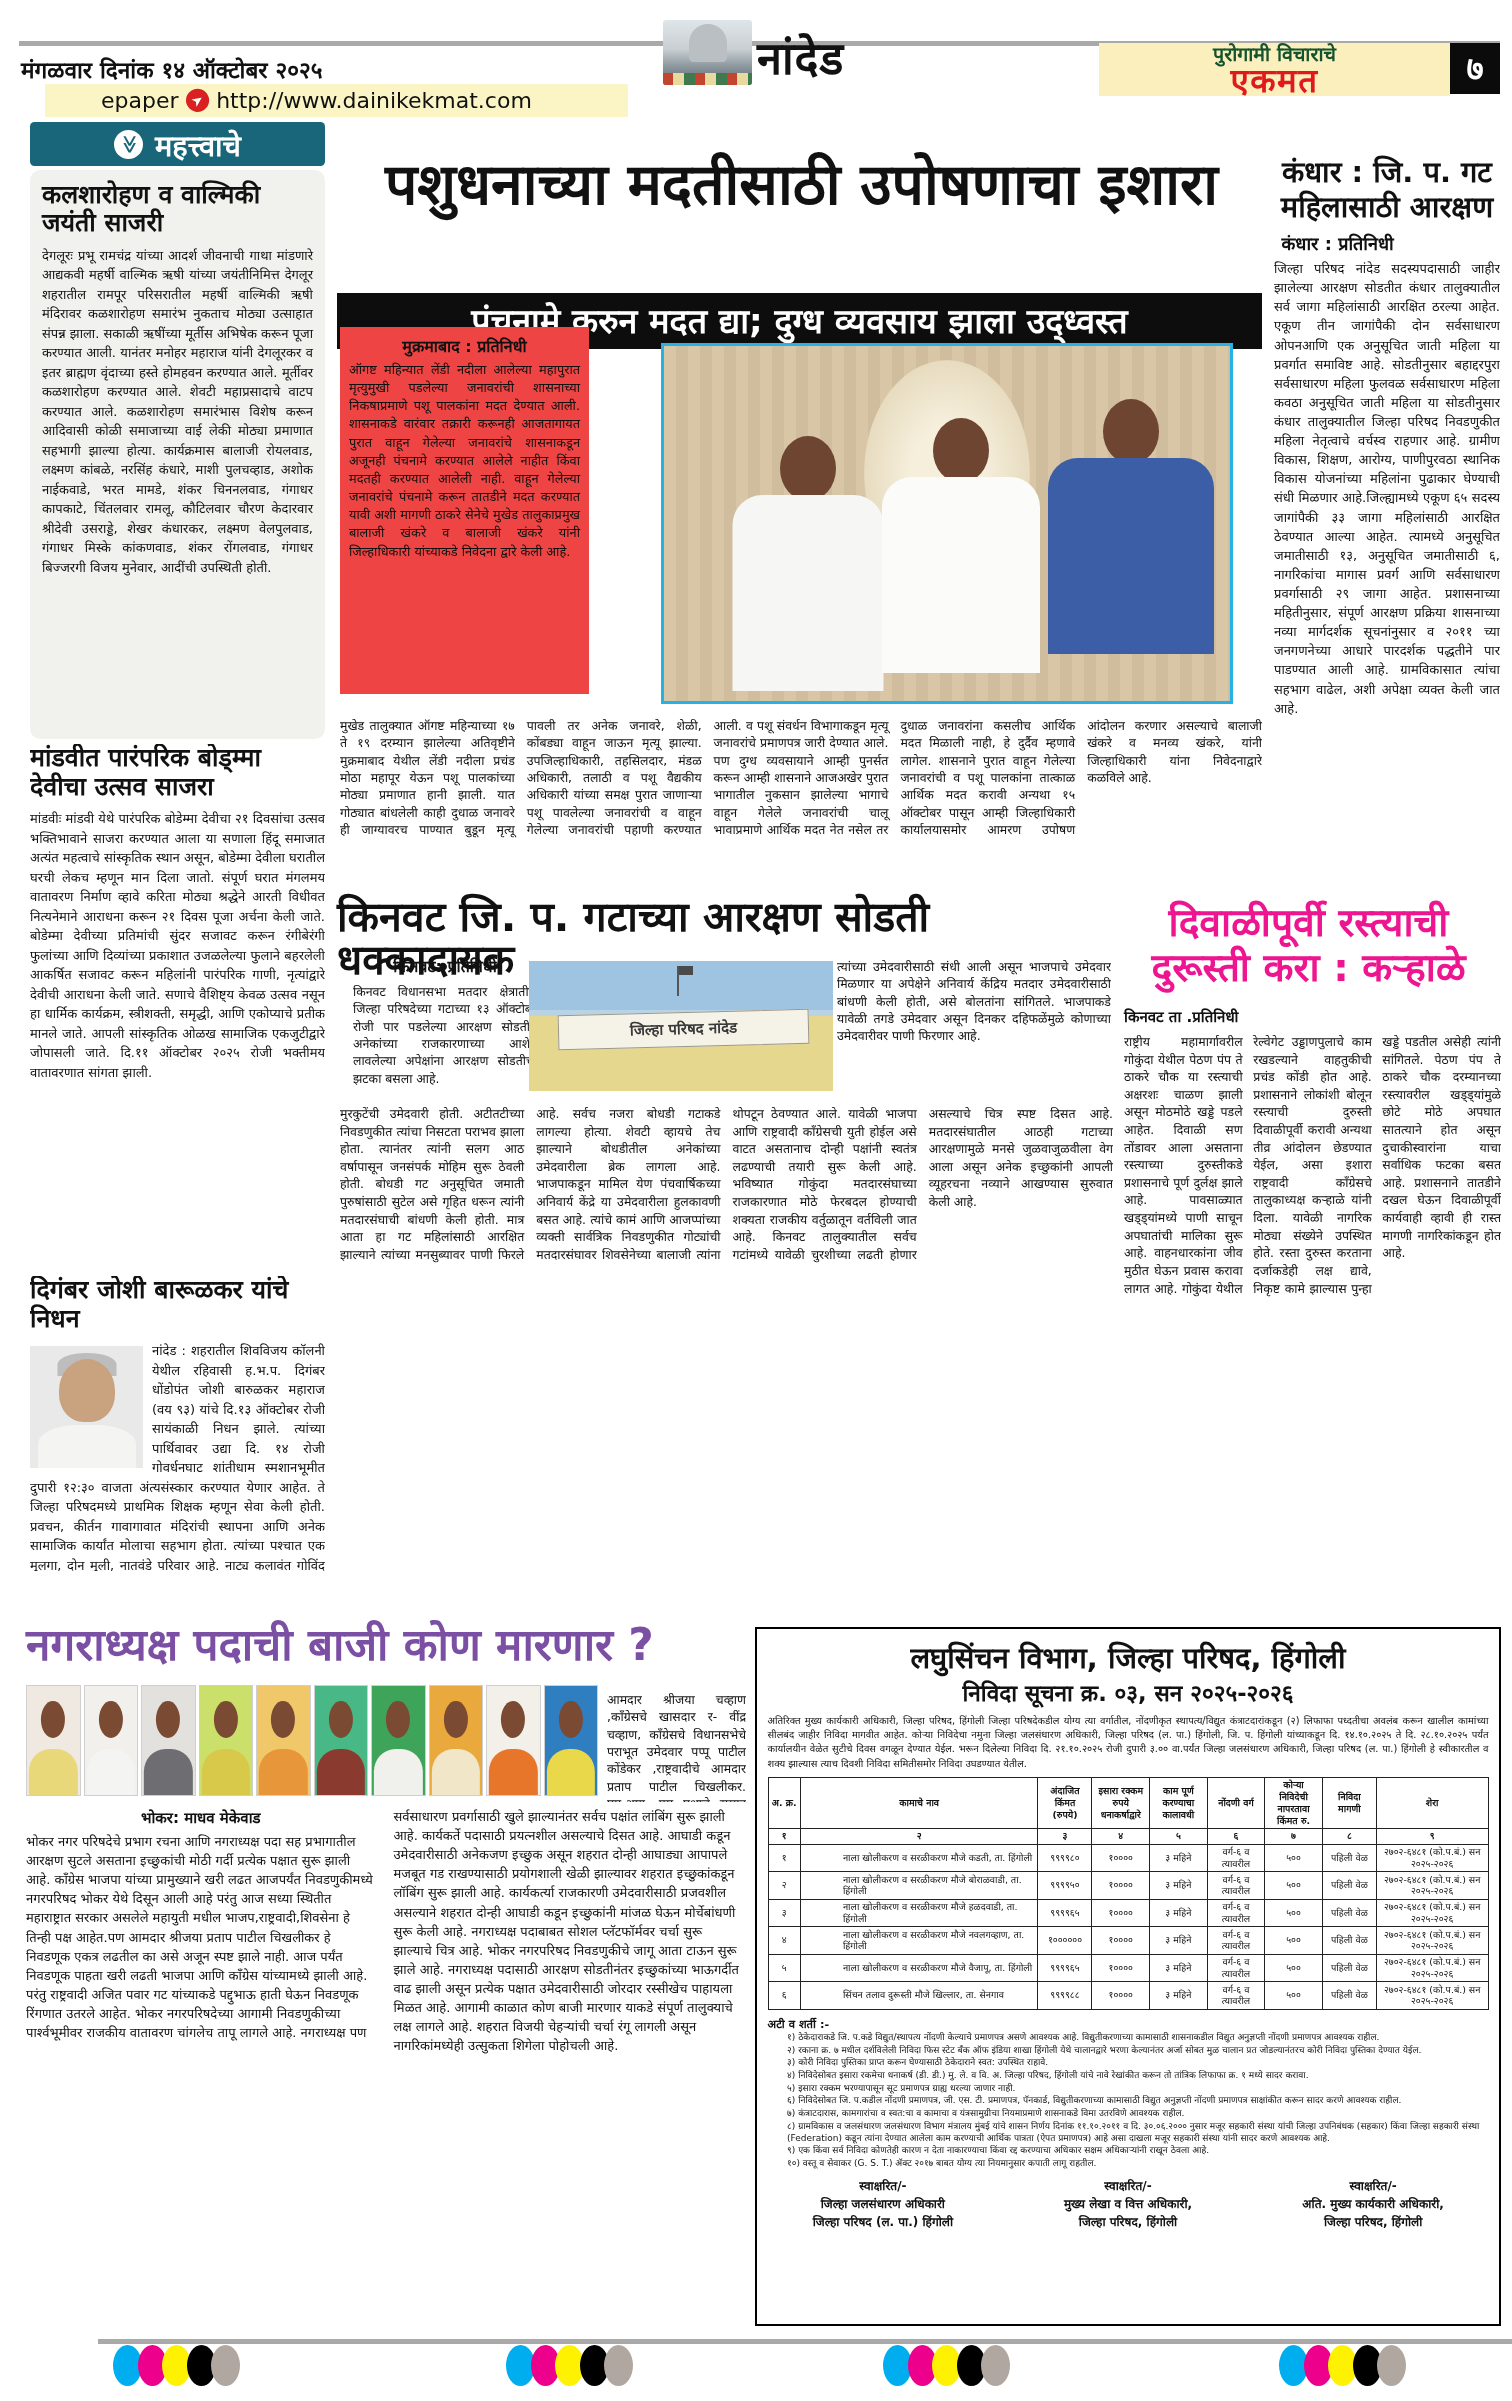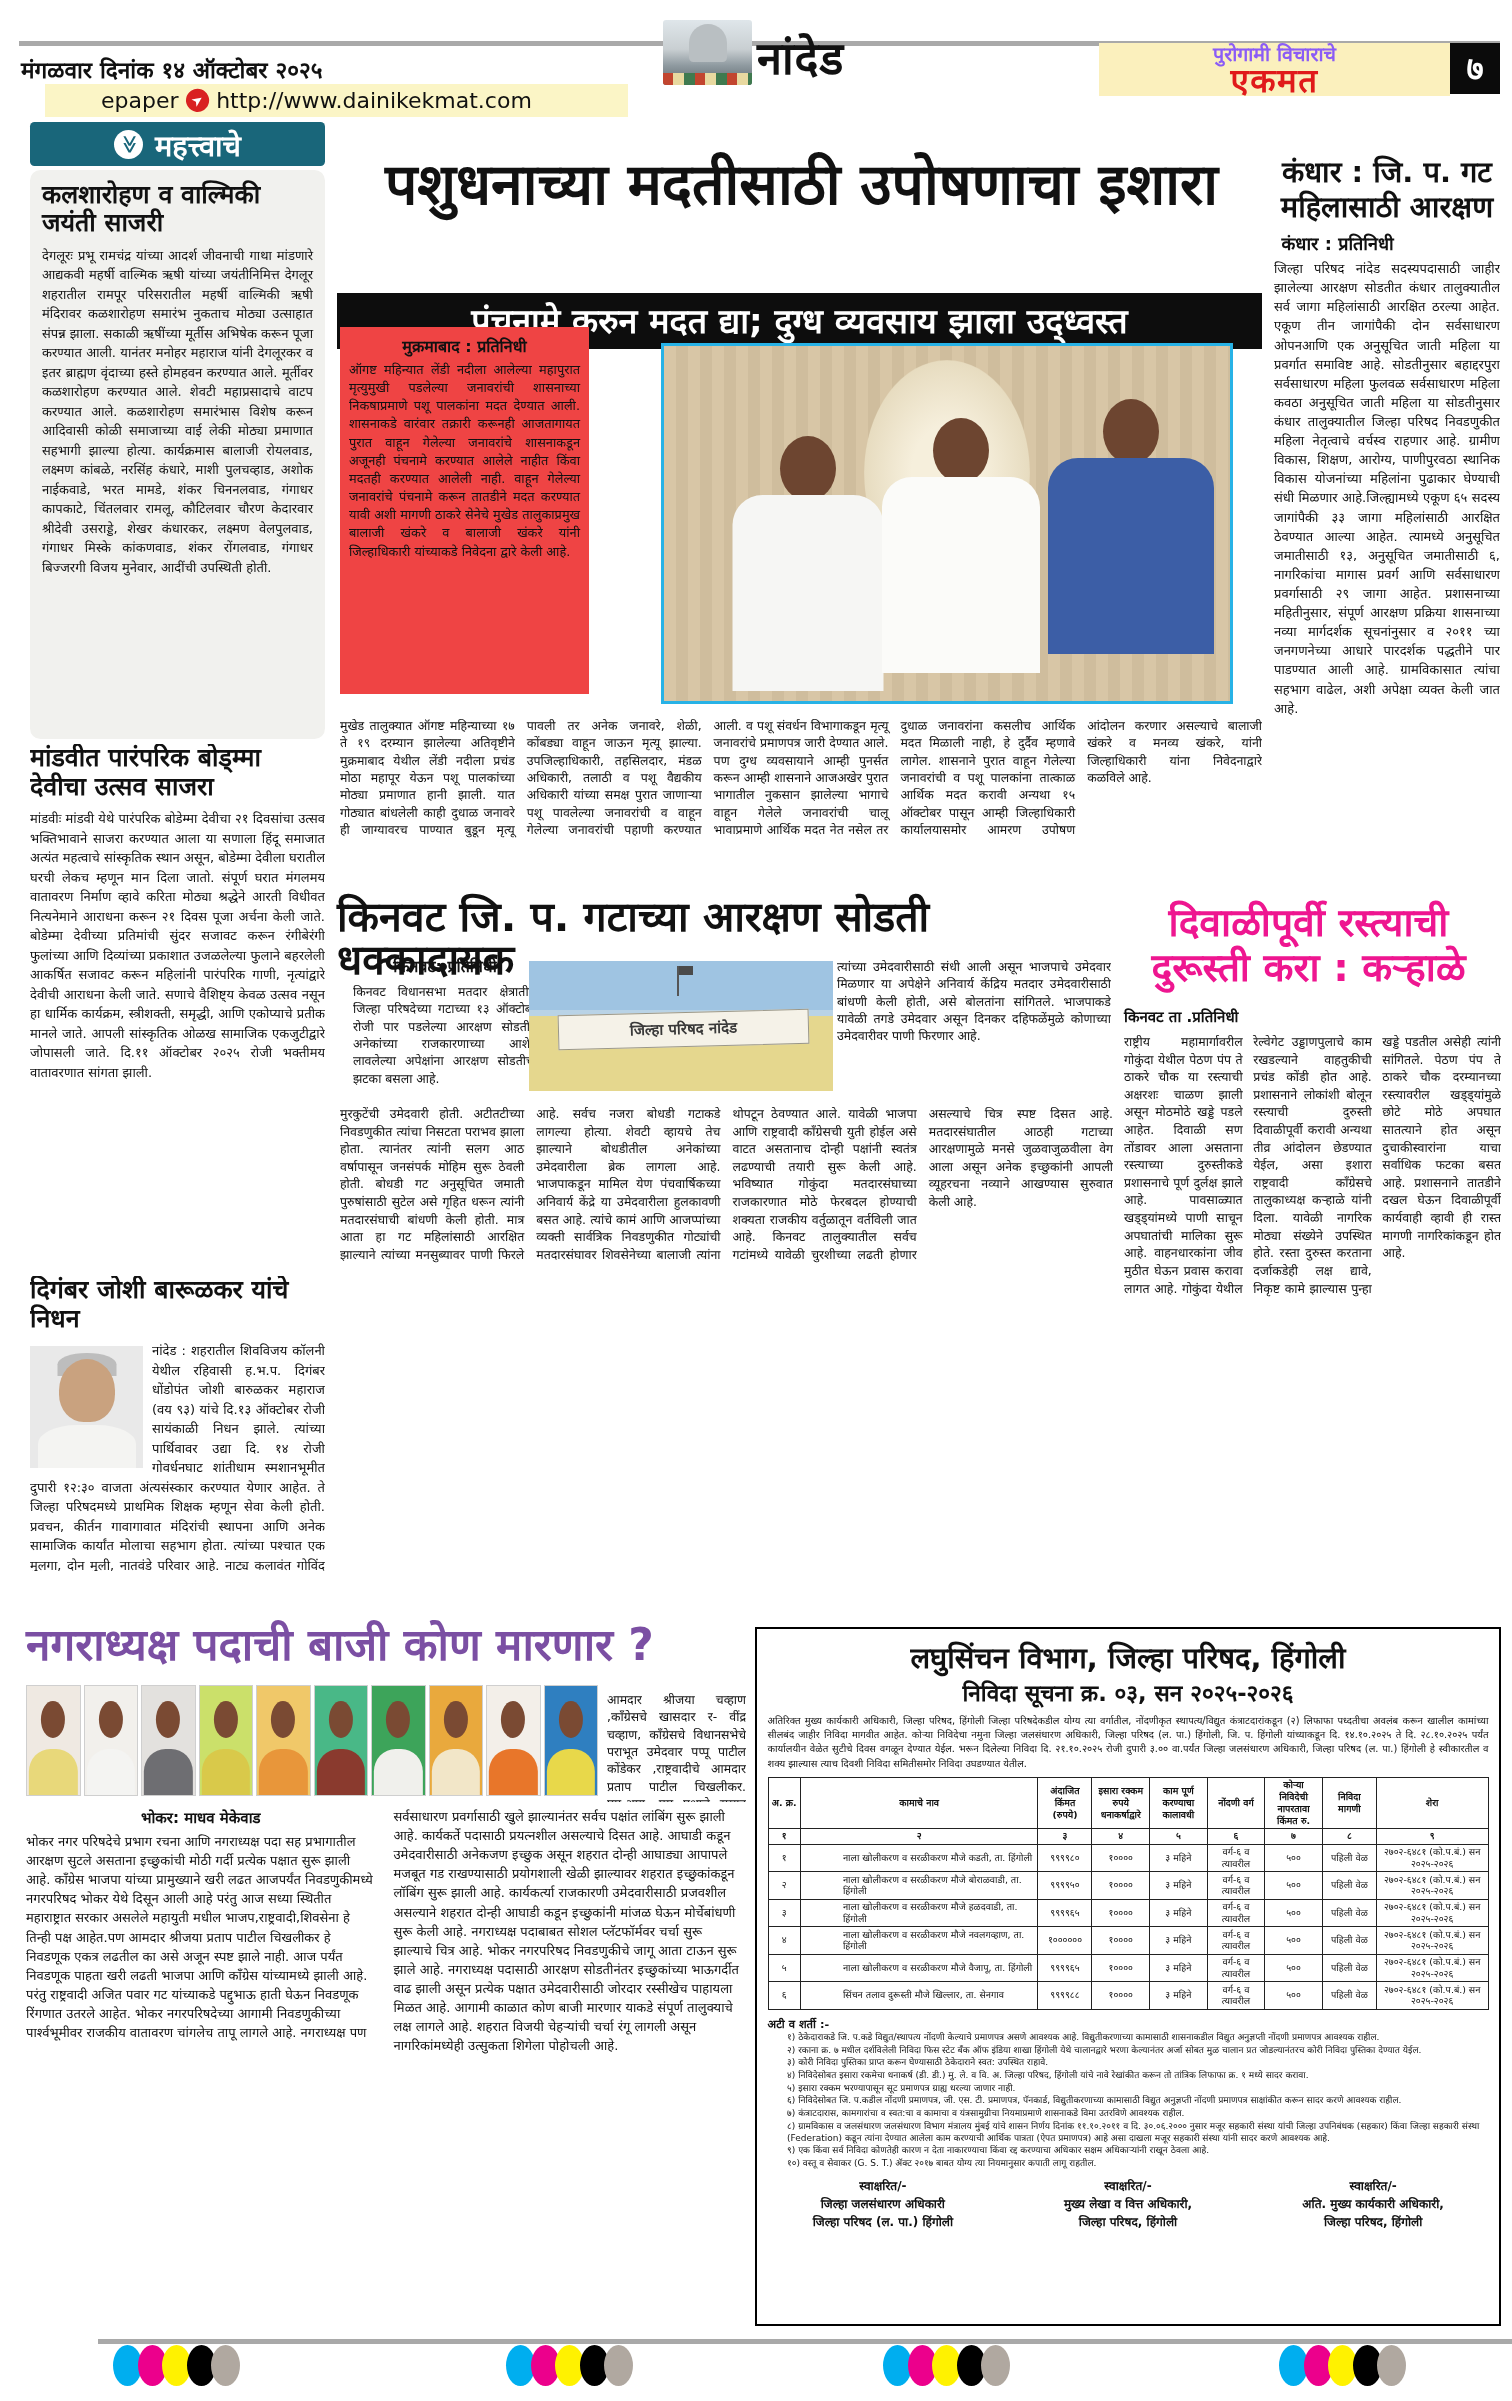--- a/index.html
+++ b/index.html
@@ -10,21 +10,21 @@
   
   .top-rule{left:19px;top:41px;width:1481px;height:5.3px;background:#a9a9a9;}
   .date-line{left:21px;top:54px;font-size:22.6px;font-weight:bold;}
   .masthead-graphic{left:663px;top:19.6px;width:89px;height:65px;overflow:hidden;border-radius:3px;
       background:linear-gradient(180deg,#dfe6ea 0%,#c9cfd2 45%,#8f9aa0 70%,#5d6a70 100%);}
   .masthead-graphic .dome{position:absolute;left:25.6px;top:4.5px;width:38px;height:38px;border-radius:50% 50% 4.5px 4.5px;background:#b9bfc2;}
   .masthead-graphic .flagstrip{position:absolute;left:0;bottom:0;width:100%;height:12px;
       background:repeating-linear-gradient(90deg,#c2452f 0 10.5px,#e8d9a0 10.5px 21px,#3f7a4f 21px 32px);}
   .edition-title{left:757px;top:25.6px;font-size:45px;font-weight:900;letter-spacing:0.8px;}
   .tagline-box{left:1099px;top:43px;width:351px;height:51px;background:#fbf0bd;text-align:center;padding-top:1.5px;}
-  .tagline{color:#8b5cf6;font-size:19.6px;font-weight:bold;line-height:1.05;}
+  .tagline{color:#14532d;font-size:19.6px;font-weight:bold;line-height:1.05;}
   .brand{color:#e01a1a;font-size:33px;font-weight:900;line-height:0.95;letter-spacing:1.5px;}
   .pageno-box{left:1450px;top:43px;width:50px;height:51px;background:#0b0b0b;color:#fff;
       font-size:33px;font-weight:bold;text-align:center;line-height:51px;}
   .epaper-bar{left:45px;top:84px;width:527px;height:33px;background:#fbf5c6;display:flex;align-items:center;gap:7.5px;padding-left:56px;font-size:22px;}
   .epaper-icon{width:22.6px;height:22.6px;border-radius:50%;background:#d92121;color:#fff;display:inline-block;
       text-align:center;line-height:22.6px;font-size:13.6px;transform:rotate(-35deg);}
   
   .imp-bar{left:30px;top:122px;width:295px;height:44px;background:#19667a;border-radius:4.5px;color:#fff;
       display:flex;align-items:center;justify-content:center;gap:12px;font-size:29px;font-weight:bold;}
   .chev-circle{width:29px;height:29px;border-radius:50%;background:#fff;color:#19667a;display:inline-block;

